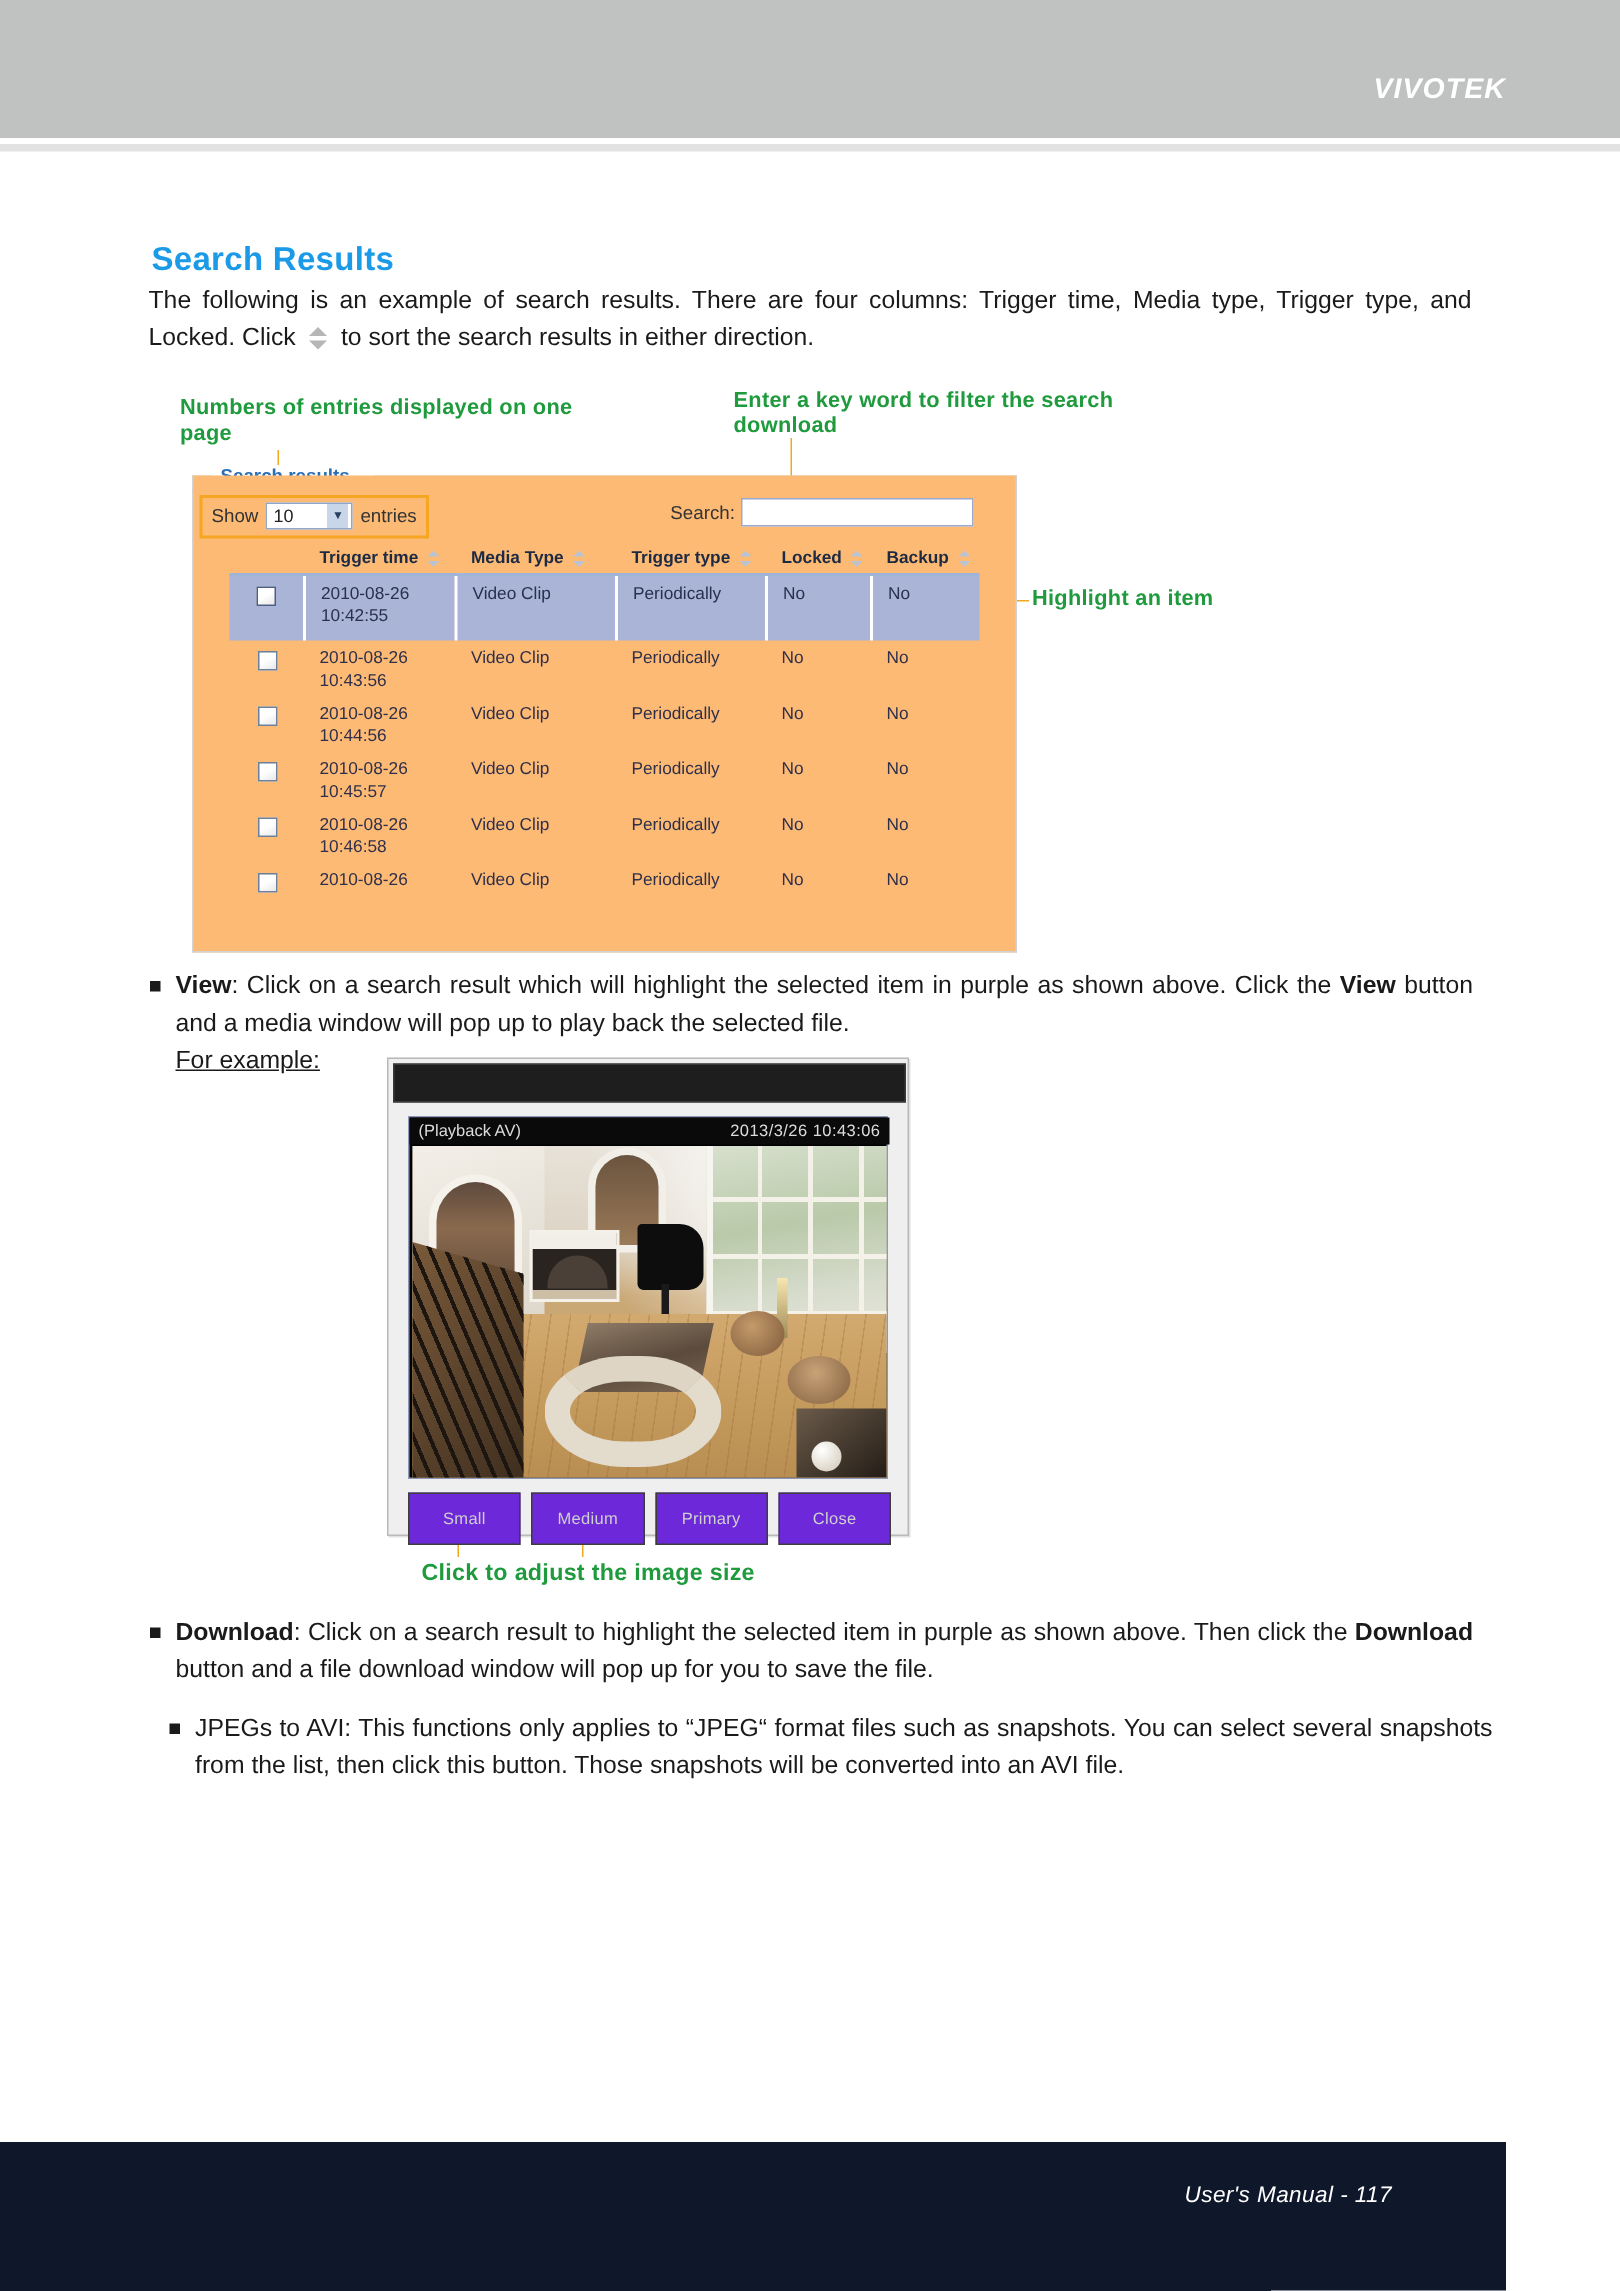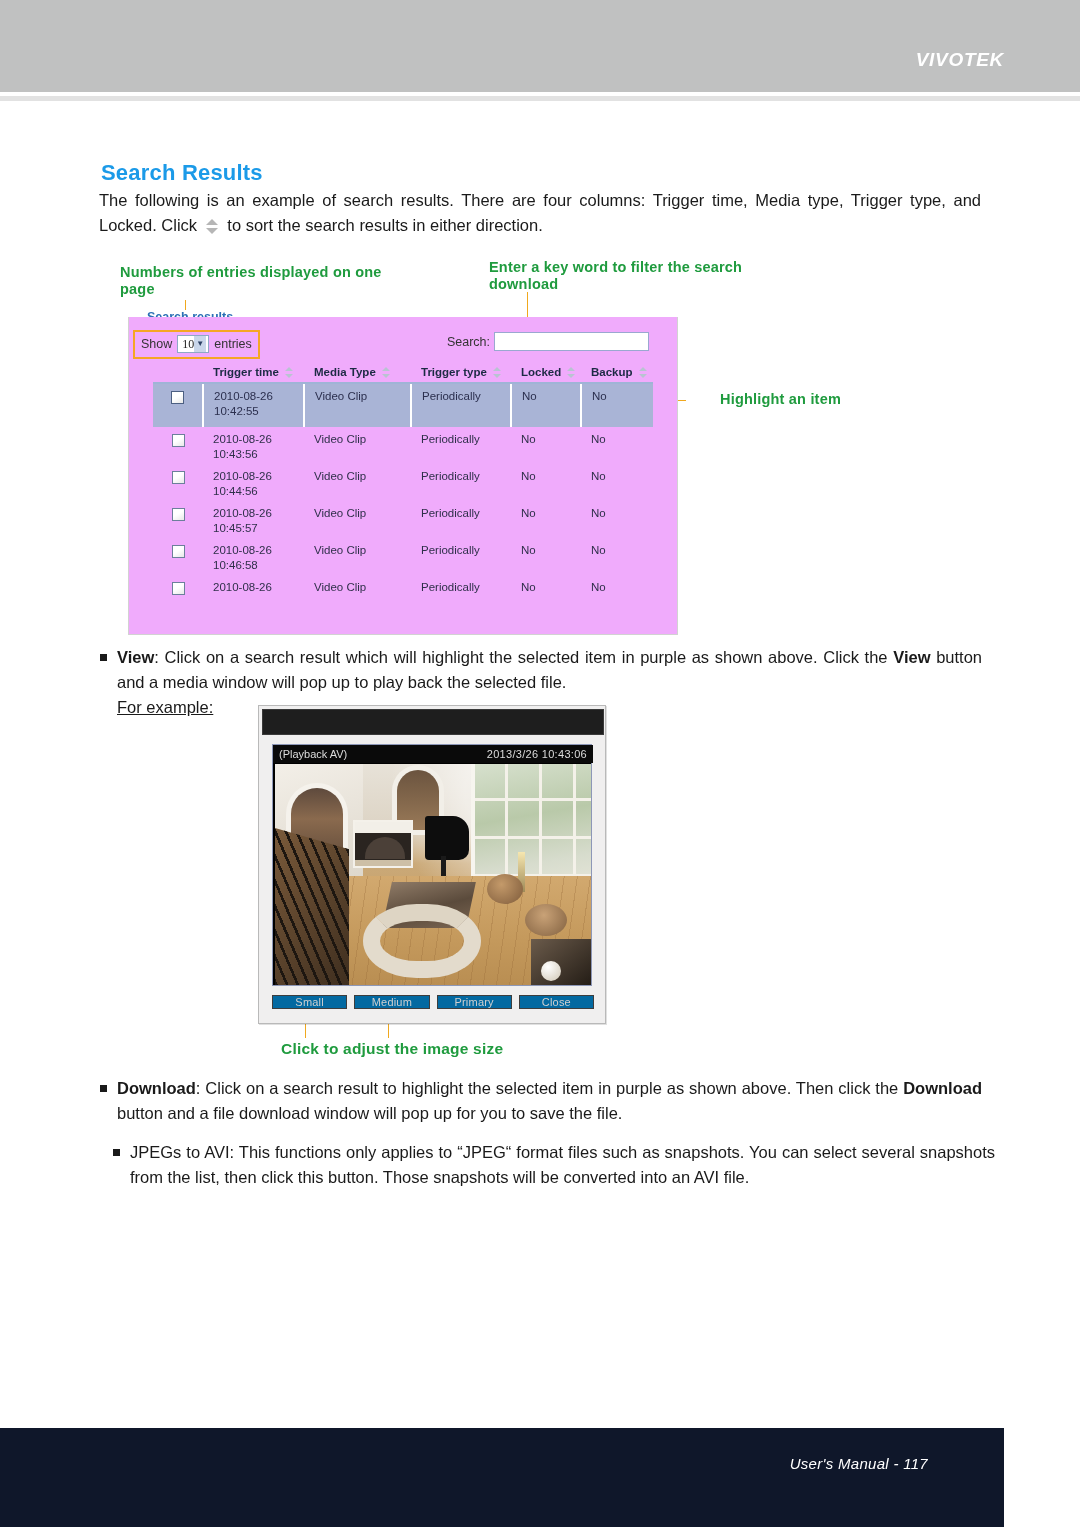--- a/index.html
+++ b/index.html
@@ -63,31 +63,31 @@
   .sort-glyph i.up{ top:0; border-bottom:6px solid #b6b6b6; }
   .sort-glyph i.dn{ bottom:0; border-top:6px solid #b6b6b6; }
 
   
   .callout{
     position:absolute; color:#1f9b3e; font-weight:bold;
     font-size:14.5px; line-height:17px; letter-spacing:.2px;
   }
   .callout.c1{ left:120px; top:264px; width:300px; }
   .callout.c2{ left:489px; top:259px; width:270px; }
-  .callout.c3{ left:720px; top:391px; }
+  .callout.c3{ left:688px; top:391px; }
   .callout.c4{ left:281px; top:1040px; font-size:15.5px; }
 
   .lead-line{ position:absolute; background:#f0a81e; width:1px; }
   .lead-line.h{ height:1px; width:auto; }
 
   
   .panel{
     position:absolute; left:128px; top:317px; width:550px; height:318px;
     border:1px solid #d2d2d2; border-top:none;
-    background:#f0abfc; overflow:hidden;
+    background:#fdba74; overflow:hidden;
   }
   .panel-top-left{
     position:absolute; left:128px; top:317px; width:14px; height:1px;
     background:#d2d2d2;
   }
   .panel-top-right{
     position:absolute; left:249px; top:317px; width:429px; height:1px;
     background:#d2d2d2;
   }
   .panel-legend{
@@ -103,22 +103,22 @@
     position:absolute; left:0; top:13px; width:548px; height:28px;
   }
   .show-box{
     position:absolute; left:4px; top:0;
     border:2px solid #f5a623; padding:3px 6px 4px 6px;
     display:flex; align-items:center; gap:5px;
     font-size:12.5px; color:#333;
   }
   .show-select{
     display:inline-flex; align-items:center; justify-content:space-between;
-    width:32px; height:18px; border:1px solid #8fa8c8;
-    background:#ffffff; padding:0 2px 0 4px; font-size:12px; color:#222;font-family:Liberation Serif, serif;
+    width:58px; height:18px; border:1px solid #8fa8c8;
+    background:#ffffff; padding:0 2px 0 4px; font-size:12px; color:#222;
   }
   .show-select .arrow{
     width:14px; height:16px; background:#c9d6ea;
     display:flex; align-items:center; justify-content:center;
     color:#2b3f63; font-size:8px; line-height:1;
   }
   .search-wrap{
     position:absolute; right:28px; top:2px;
     display:flex; align-items:center; gap:4px;
     font-size:12.5px; color:#333;
@@ -299,21 +299,21 @@
   .f-ball{
     position:absolute; right:30px; bottom:4px; width:20px; height:20px;
     border-radius:50%; background:radial-gradient(circle at 35% 30%,#fff,#cfc6b4);
   }
 
   .btn-row{
     position:absolute; left:13px; top:289px; width:322px; height:22px;
     display:flex; gap:7px;
   }
   .pbtn{
-    flex:1; height:14px; background:#0369a1; color:#cfcfcf;
+    flex:1; height:35px; background:#6d28d9; color:#cfcfcf;
     font-size:11px; display:flex; align-items:center; justify-content:center;
     border:1px solid #3d3d3d; letter-spacing:.2px;
   }
 </style>
 </head>
 <body>
 
 <div class="page-header">
   <div class="brand">VIVOTEK</div>
 </div>

